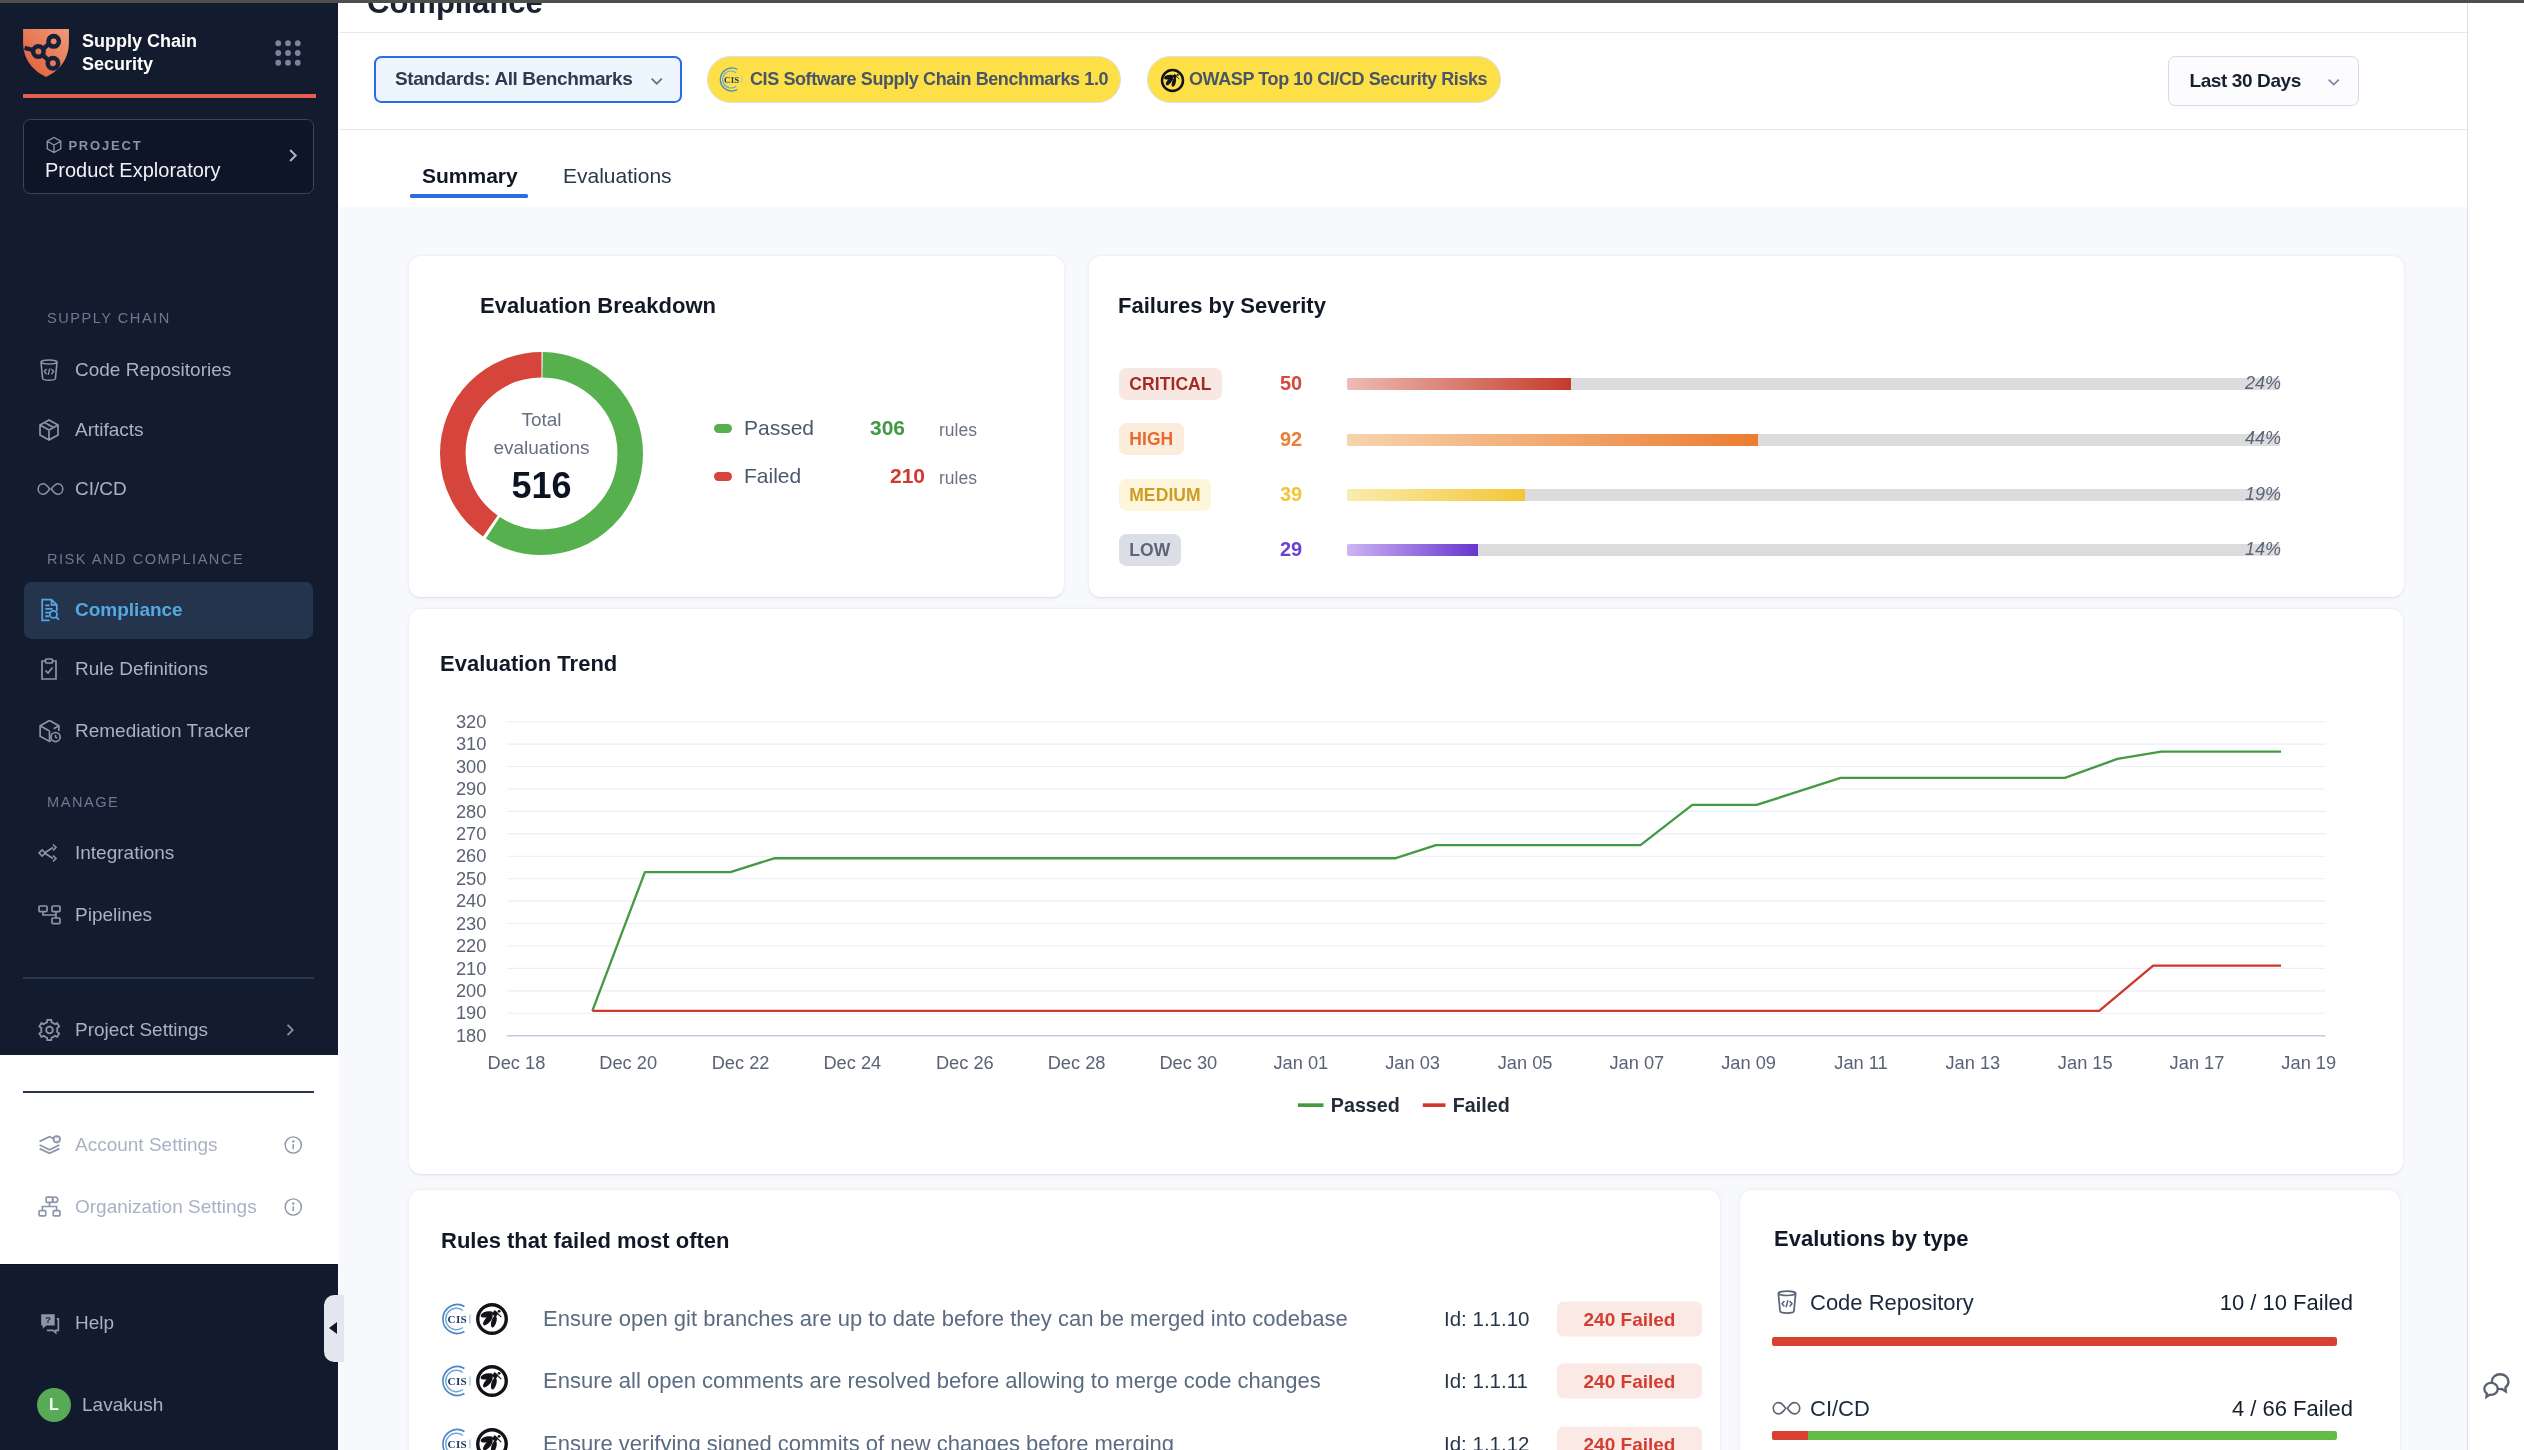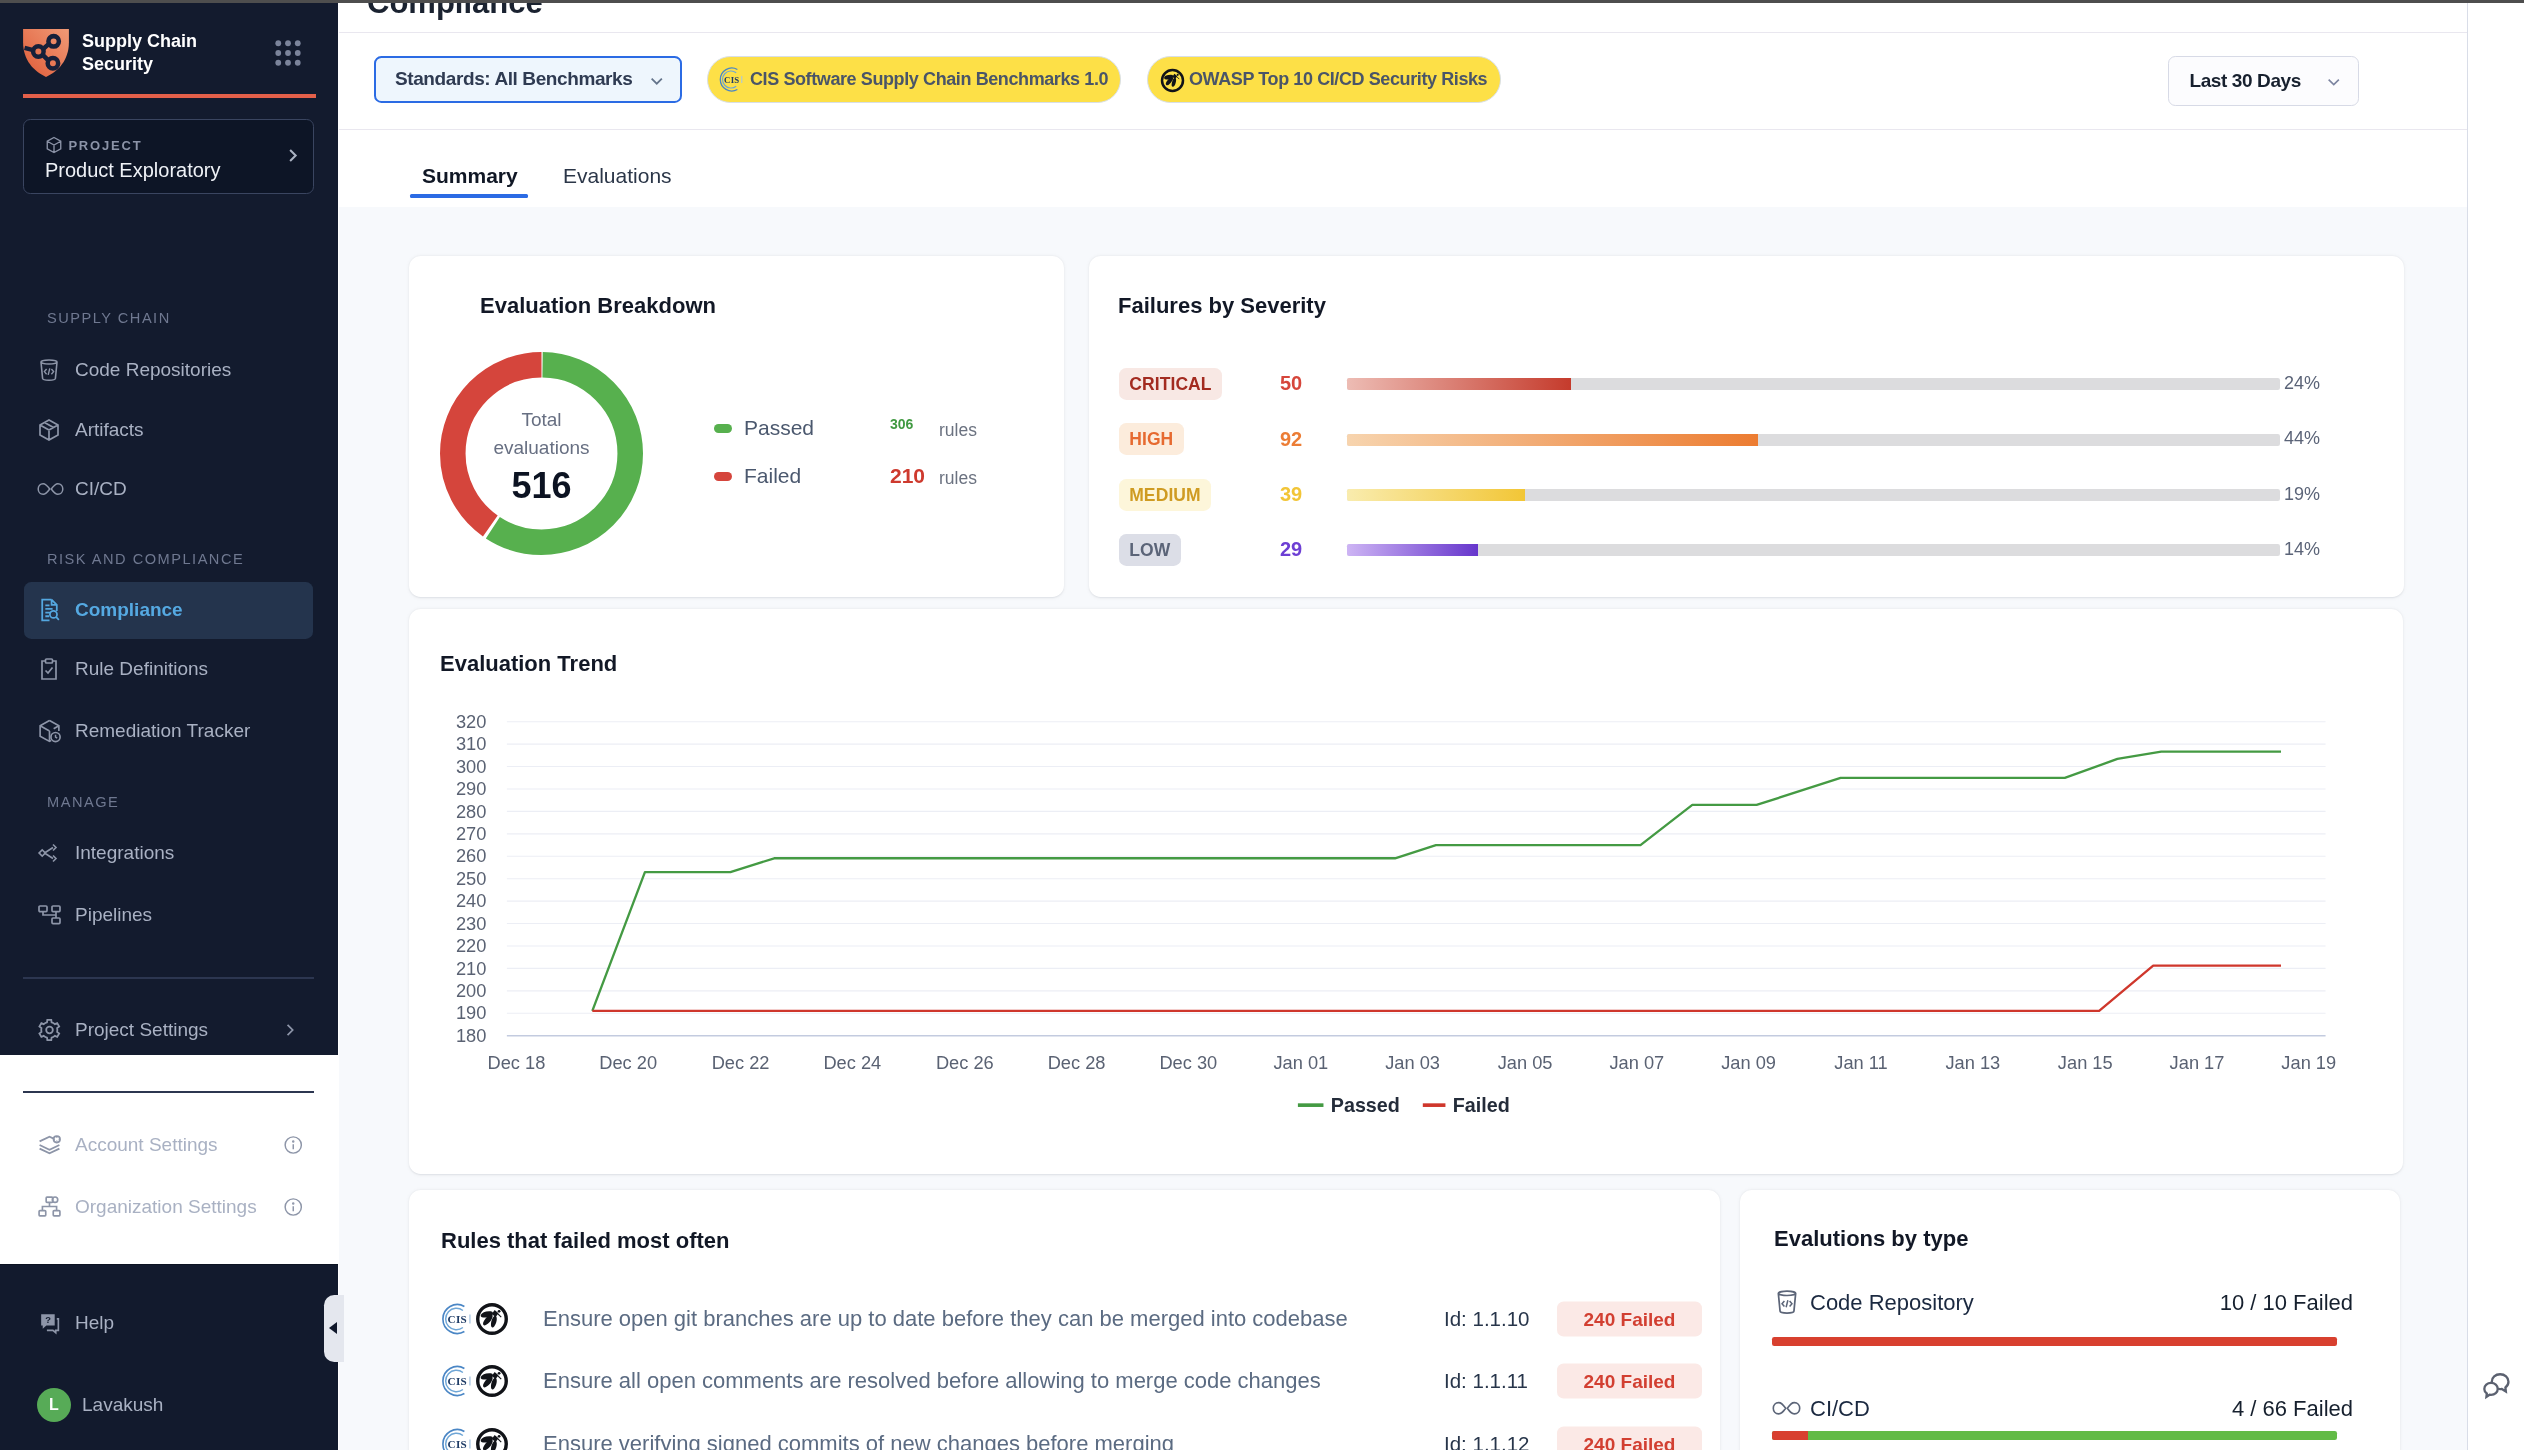--- a/index.html
+++ b/index.html
@@ -19,21 +19,21 @@
   #main { left:339px; top:2.9px; width:2128px; height:1448px; background:#fff; }
   #rail { left:2467px; top:2.9px; width:58px; height:1448px; background:#fff; border-left:1.5px solid #d9dde8; z-index:12; }
   .card { position:absolute; background:#fff; border-radius:11.7px; box-shadow:0 0.7px 1.5px rgba(16,24,40,.07), 0 0.7px 4.4px rgba(16,24,40,.05); }
   .cardtitle { font-size:22px; font-weight:700; color:#121826; }
   .chip { height:47px; border:1.5px solid #d8dfe7; border-radius:24px; background:#fde047; }
   .chiptxt { position:absolute; left:42px; top:50%; transform:translateY(-50%); font-size:18px; font-weight:600; color:#4a5568; letter-spacing:-0.4px; white-space:nowrap; }
   .sevbadge { position:absolute; height:32px; border-radius:7.3px; font-size:17.5px; font-weight:700; line-height:32px; padding:0 10.2px; letter-spacing:0.1px; }
   .sevnum { position:absolute; left:191px; font-size:20px; font-weight:600; }
   .sevtrack { position:absolute; left:258px; width:933px; height:12.4px; background:#dcdcde; border-radius:2.2px; }
   .sevfill { height:12.4px; border-radius:2.2px 0 0 2.2px; }
-  .sevpct { position:absolute; left:1184px; width:58px; text-align:center; font-size:18px; color:#5b6478; }
+  .sevpct { position:absolute; left:1156px; width:58px; text-align:left; font-size:18px; color:#5b6478;font-style:italic; }
   .rrow { position:absolute; left:0; width:1311px; height:44px; }
   .rtxt { position:absolute; left:134px; top:50%; transform:translateY(-50%); font-size:22px; color:#5b6b82; white-space:nowrap; }
   .rid { position:absolute; left:1035px; top:50%; transform:translateY(-50%); font-size:20.5px; color:#27354a; }
   .rbadge { position:absolute; left:1148px; top:50%; transform:translateY(-50%); width:145px; height:35px; border-radius:6.6px; background:#fbe9e6; color:#d23f31; font-size:19px; font-weight:700; text-align:center; line-height:35px; }
 </style>
 </head>
 <body>
 <div class="abs" id="main">
 
   <div class="abs" style="left:0;top:0;width:2128px;height:29px;overflow:hidden;">
@@ -78,21 +78,21 @@
     <svg class="abs" style="left:31px;top:96px" width="203" height="203" viewBox="0 0 278 278">
       <g transform="rotate(-90 139 139)">
         <circle cx="139" cy="139" r="121.5" fill="none" stroke="#57b04e" stroke-width="35" stroke-dasharray="450 313.4" stroke-dashoffset="-1.5"></circle>
         <circle cx="139" cy="139" r="121.5" fill="none" stroke="#d5453c" stroke-width="35" stroke-dasharray="307 456.4" stroke-dashoffset="-455.7"></circle>
       </g>
     </svg>
     <div class="abs" style="left:31px;top:150px;width:203px;text-align:center;font-size:19px;color:#676f82;line-height:28px;">Total<br>evaluations</div>
     <div class="abs" style="left:31px;top:209px;width:203px;text-align:center;font-size:36px;font-weight:700;color:#0c1322;">516</div>
     <div class="abs" style="left:305px;top:168px;width:17.5px;height:9.5px;border-radius:5.1px;background:#57b04e;"></div>
     <div class="abs" style="left:335px;top:160px;font-size:21px;color:#4b586e;">Passed</div>
-    <div class="abs" style="left:481px;top:160px;font-size:14px;font-weight:700;color:#419a42;">306</div>
+    <div class="abs" style="left:461px;top:160px;font-size:21px;font-weight:700;color:#419a42;">306</div>
     <div class="abs" style="left:530px;top:164px;font-size:17.5px;color:#6b7280;">rules</div>
     <div class="abs" style="left:305px;top:216px;width:17.5px;height:9.5px;border-radius:5.1px;background:#d5453c;"></div>
     <div class="abs" style="left:335px;top:208px;font-size:21px;color:#4b586e;">Failed</div>
     <div class="abs" style="left:481px;top:208px;font-size:21px;font-weight:700;color:#ce3a2e;">210</div>
     <div class="abs" style="left:530px;top:212px;font-size:17.5px;color:#6b7280;">rules</div>
   </div>
 
   <div class="card" style="left:750px;top:253px;width:1315px;height:341px;">
     <div class="cardtitle abs" style="left:29px;top:37px;">Failures by Severity</div>
 

